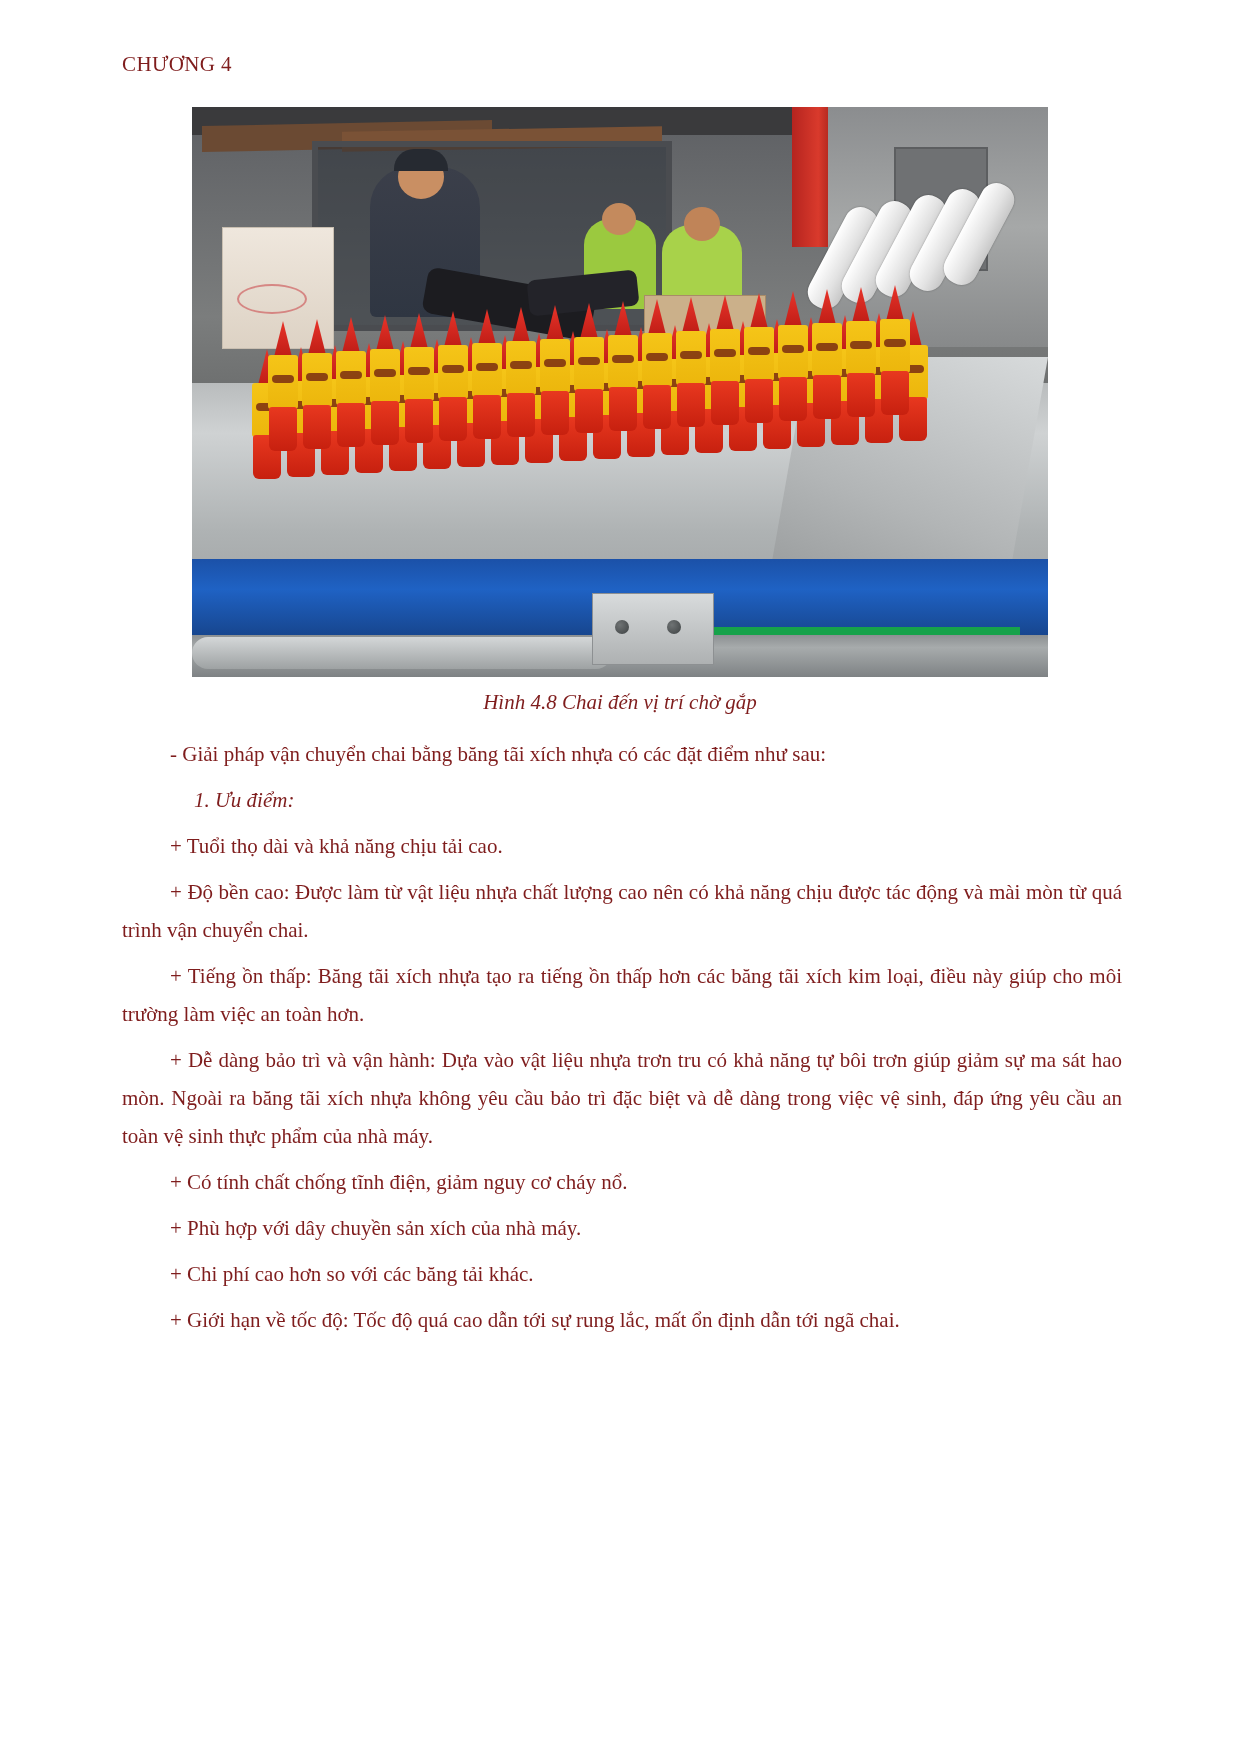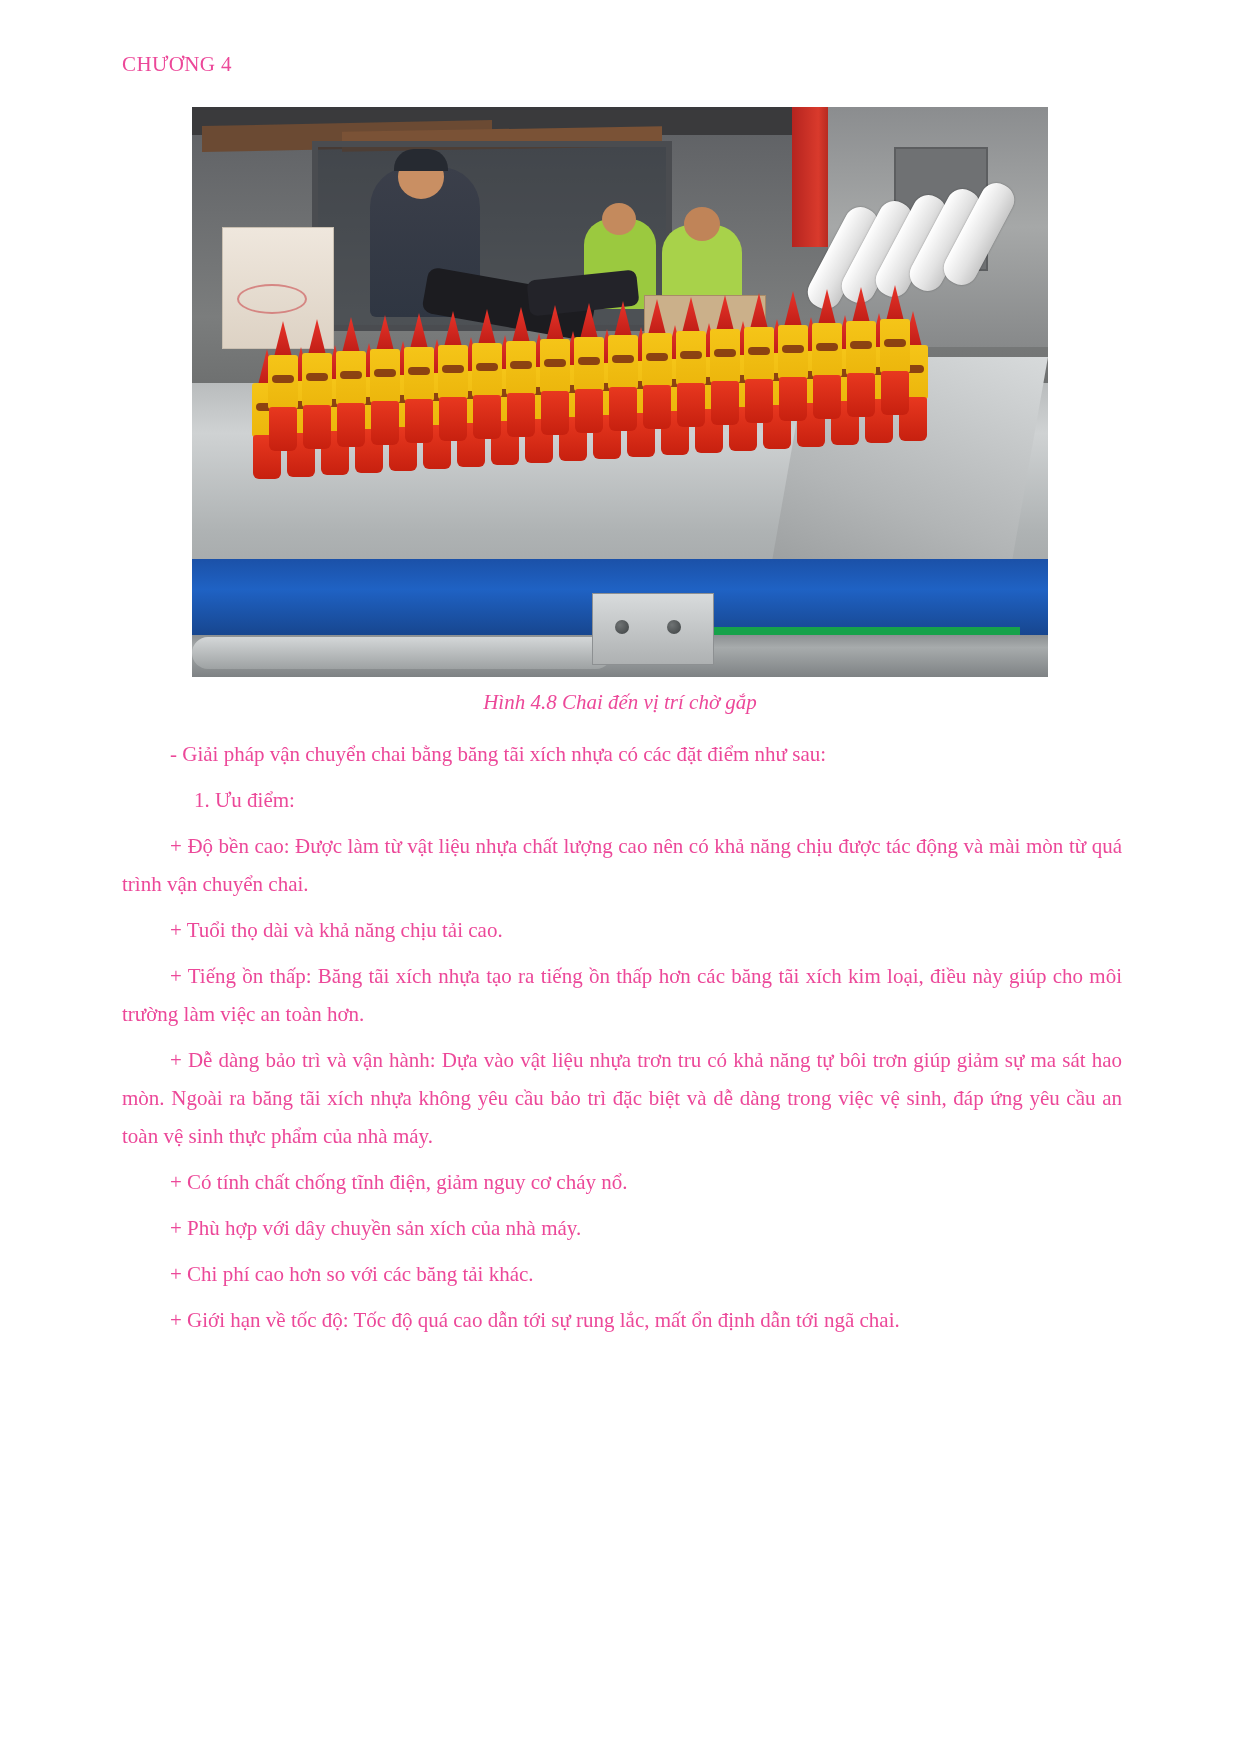--- a/index.html
+++ b/index.html
@@ -7,21 +7,21 @@
     padding: 0;
     background: #ffffff;
   }
   .page {
     position: relative;
     width: 1240px;
     height: 1754px;
     margin: 0 auto;
     background: #ffffff;
     font-family: "Liberation Serif", "DejaVu Serif", serif;
-    color: #ec4899;
+    color: #7f1d1d;
     box-sizing: border-box;
   }
   .header {
     position: absolute;
     top: 52px;
     left: 122px;
     font-size: 21px;
     letter-spacing: 0.4px;
     font-family: "Liberation Serif", "DejaVu Serif", serif;
   }
@@ -274,20 +274,21 @@
     font-size: 21px;
     line-height: 38px;
     text-align: justify;
   }
   .body-text p {
     margin: 0 0 8px 0;
     text-indent: 48px;
   }
   .body-text p.ind2 {
     text-indent: 72px;
+    font-style: italic;
   }
   .pagenum {
     position: absolute;
     bottom: 78px;
     left: 0;
     width: 100%;
     text-align: center;
     font-size: 20px;
   }
 </style>
@@ -543,22 +544,22 @@
     </div>
   </div>
 
   <div class="caption">
     <span class="b">Hình 4.8</span><span> Chai đến vị trí chờ gắp</span>
   </div>
 
   <div class="body-text">
     <p>- Giải pháp vận chuyển chai bằng băng tãi xích nhựa có các đặt điểm như sau:</p>
     <p class="ind2">1. Ưu điểm:</p>
+    <p>+ Tuổi thọ dài và khả năng chịu tải cao.</p>
     <p>+ Độ bền cao: Được làm từ vật liệu nhựa chất lượng cao nên có khả năng chịu được tác động và mài mòn từ quá trình vận chuyển chai.</p>
-    <p>+ Tuổi thọ dài và khả năng chịu tải cao.</p>
     <p>+ Tiếng ồn thấp: Băng tãi xích nhựa tạo ra tiếng ồn thấp hơn các băng tãi xích kim loại, điều này giúp cho môi trường làm việc an toàn hơn.</p>
     <p>+ Dễ dàng bảo trì và vận hành: Dựa vào vật liệu nhựa trơn tru có khả năng tự bôi trơn giúp giảm sự ma sát hao mòn. Ngoài ra băng tãi xích nhựa không yêu cầu bảo trì đặc biệt và dễ dàng trong việc vệ sinh, đáp ứng yêu cầu an toàn vệ sinh thực phẩm của nhà máy.</p>
     <p>+ Có tính chất chống tĩnh điện, giảm nguy cơ cháy nổ.</p>
     <p>+ Phù hợp với dây chuyền sản xích của nhà máy.</p>
     <p>+ Chi phí cao hơn so với các băng tải khác.</p>
     <p>+ Giới hạn về tốc độ: Tốc độ quá cao dẫn tới sự rung lắc, mất ổn định dẫn tới ngã chai.</p>
   </div>
 
 
 </div>

